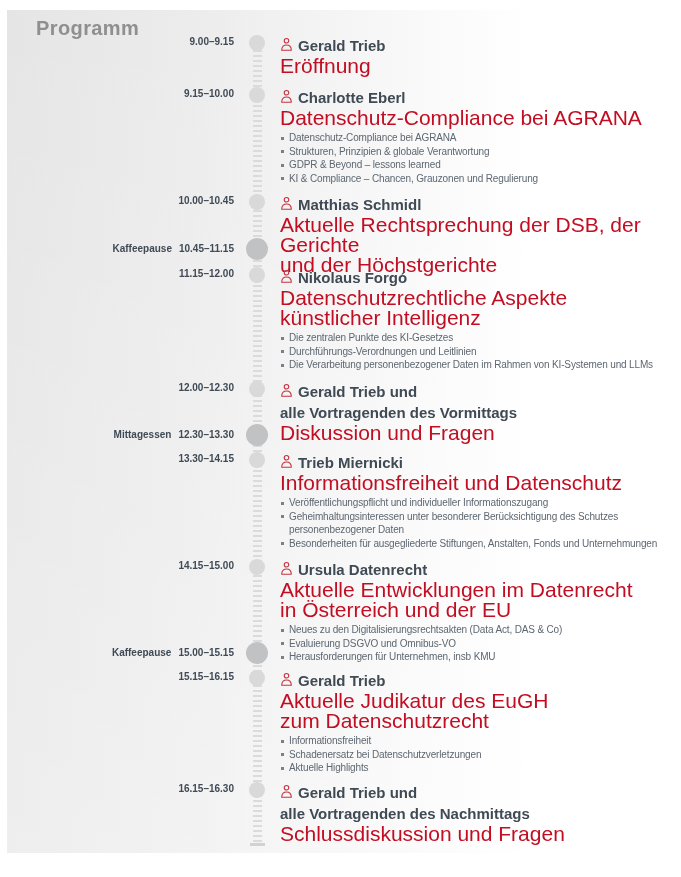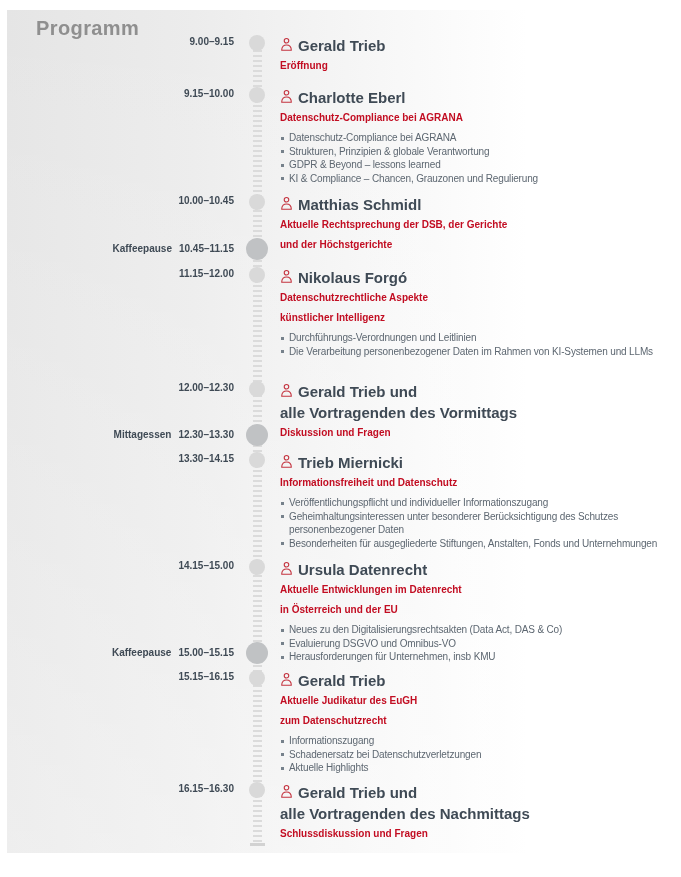--- a/index.html
+++ b/index.html
@@ -44,21 +44,21 @@
     background:var(--dot-small);
   }
   .dot.big{left:246px;top:-4px;width:22px;height:22px;background:var(--dot-big);}
   .content{position:absolute;left:280px;top:0;width:398px;}
   .speaker-line{display:flex;align-items:center;}
   .person-icon{flex:0 0 auto;margin:2px 5px 0 0;}
   .speaker-name,.speaker-cont{
     font-size:15px;font-weight:bold;color:var(--text-dark);line-height:21px;
   }
   .session-title{
-    font-size:10px;font-weight:bold;color:var(--accent);line-height:20px;
+    font-size:21px;font-weight:normal;color:var(--accent);line-height:20px;
   }
   .bullets{list-style:none;margin:3px 0 0 0;padding:0;}
   .bullets li{
     position:relative;padding-left:9px;width:391px;
     font-size:10px;line-height:13.5px;color:var(--bullet-text);letter-spacing:-0.15px;
   }
   .bullets li::before{
     content:"";position:absolute;left:1px;top:5.5px;width:3px;height:3px;background:#76818b;
   }
 </style>
@@ -131,20 +131,21 @@
           <div class="speaker-line">
             <span class="person-icon"><svg viewBox="0 0 20 22" width="13" height="15">
                 <circle cx="10" cy="5.3" r="3.5" fill="none" stroke="#c4333f" stroke-width="1.7"></circle>
                 <path d="M2.6 19.8 C2.6 13.9 6.1 11.7 10 11.7 C13.9 11.7 17.4 13.9 17.4 19.8 Z" fill="none" stroke="#c4333f" stroke-width="1.7" stroke-linejoin="round"></path>
               </svg></span>
             <span class="speaker-name">Nikolaus Forgó</span>
           </div>
           <div class="session-title">Datenschutzrechtliche Aspekte</div>
           <div class="session-title">künstlicher Intelligenz</div>
           <ul class="bullets">
+            <li>Die zentralen Punkte des KI-Gesetzes</li>
             <li>Durchführungs-Verordnungen und Leitlinien</li>
             <li>Die Verarbeitung personenbezogener Daten im Rahmen von KI-Systemen und LLMs</li>
           </ul>
         </div>
       </div>
       <div class="row" style="top: 381px;">
         <div class="left"><span class="time">12.00–12.30</span></div>
         <span class="dot"></span>
         <div class="content">
           <div class="speaker-line">
@@ -212,21 +213,21 @@
           <div class="speaker-line">
             <span class="person-icon"><svg viewBox="0 0 20 22" width="13" height="15">
                 <circle cx="10" cy="5.3" r="3.5" fill="none" stroke="#c4333f" stroke-width="1.7"></circle>
                 <path d="M2.6 19.8 C2.6 13.9 6.1 11.7 10 11.7 C13.9 11.7 17.4 13.9 17.4 19.8 Z" fill="none" stroke="#c4333f" stroke-width="1.7" stroke-linejoin="round"></path>
               </svg></span>
             <span class="speaker-name">Gerald Trieb</span>
           </div>
           <div class="session-title">Aktuelle Judikatur des EuGH</div>
           <div class="session-title">zum Datenschutzrecht</div>
           <ul class="bullets">
-            <li>Informationszugang</li>
+            <li>Informationsfreiheit</li>
             <li>Schadenersatz bei Datenschutzverletzungen</li>
             <li>Aktuelle Highlights</li>
           </ul>
         </div>
       </div>
       <div class="row" style="top: 782px;">
         <div class="left"><span class="time">16.15–16.30</span></div>
         <span class="dot"></span>
         <div class="content">
           <div class="speaker-line">

